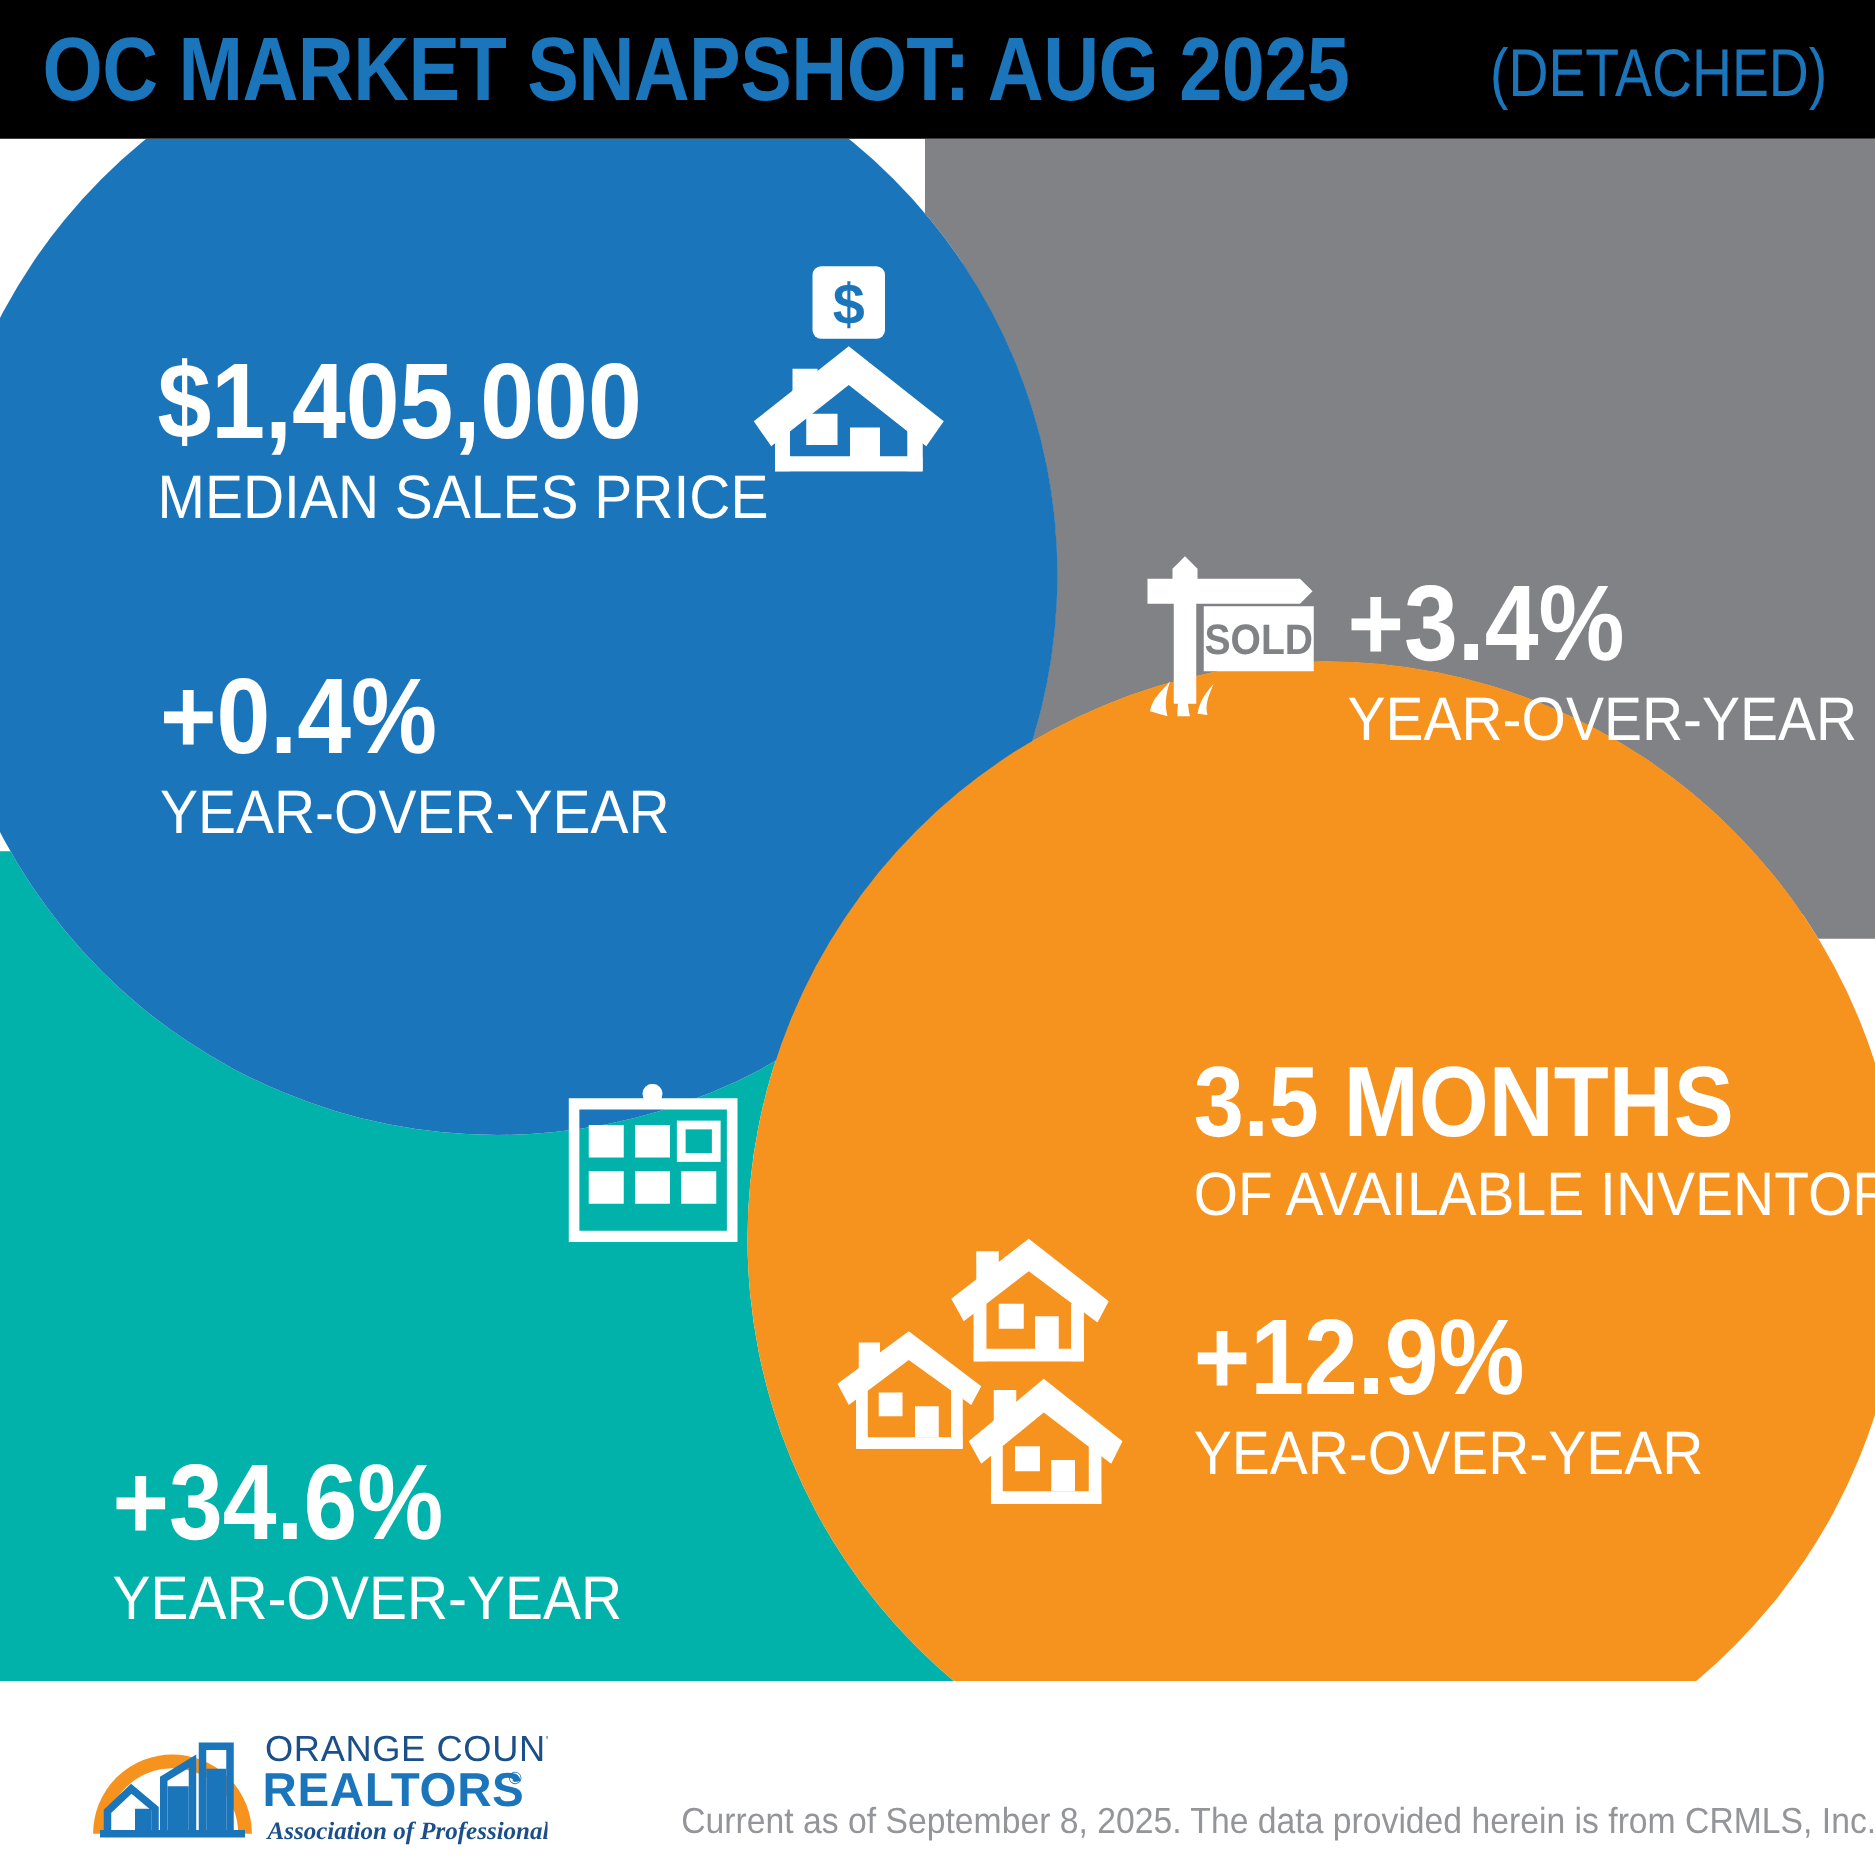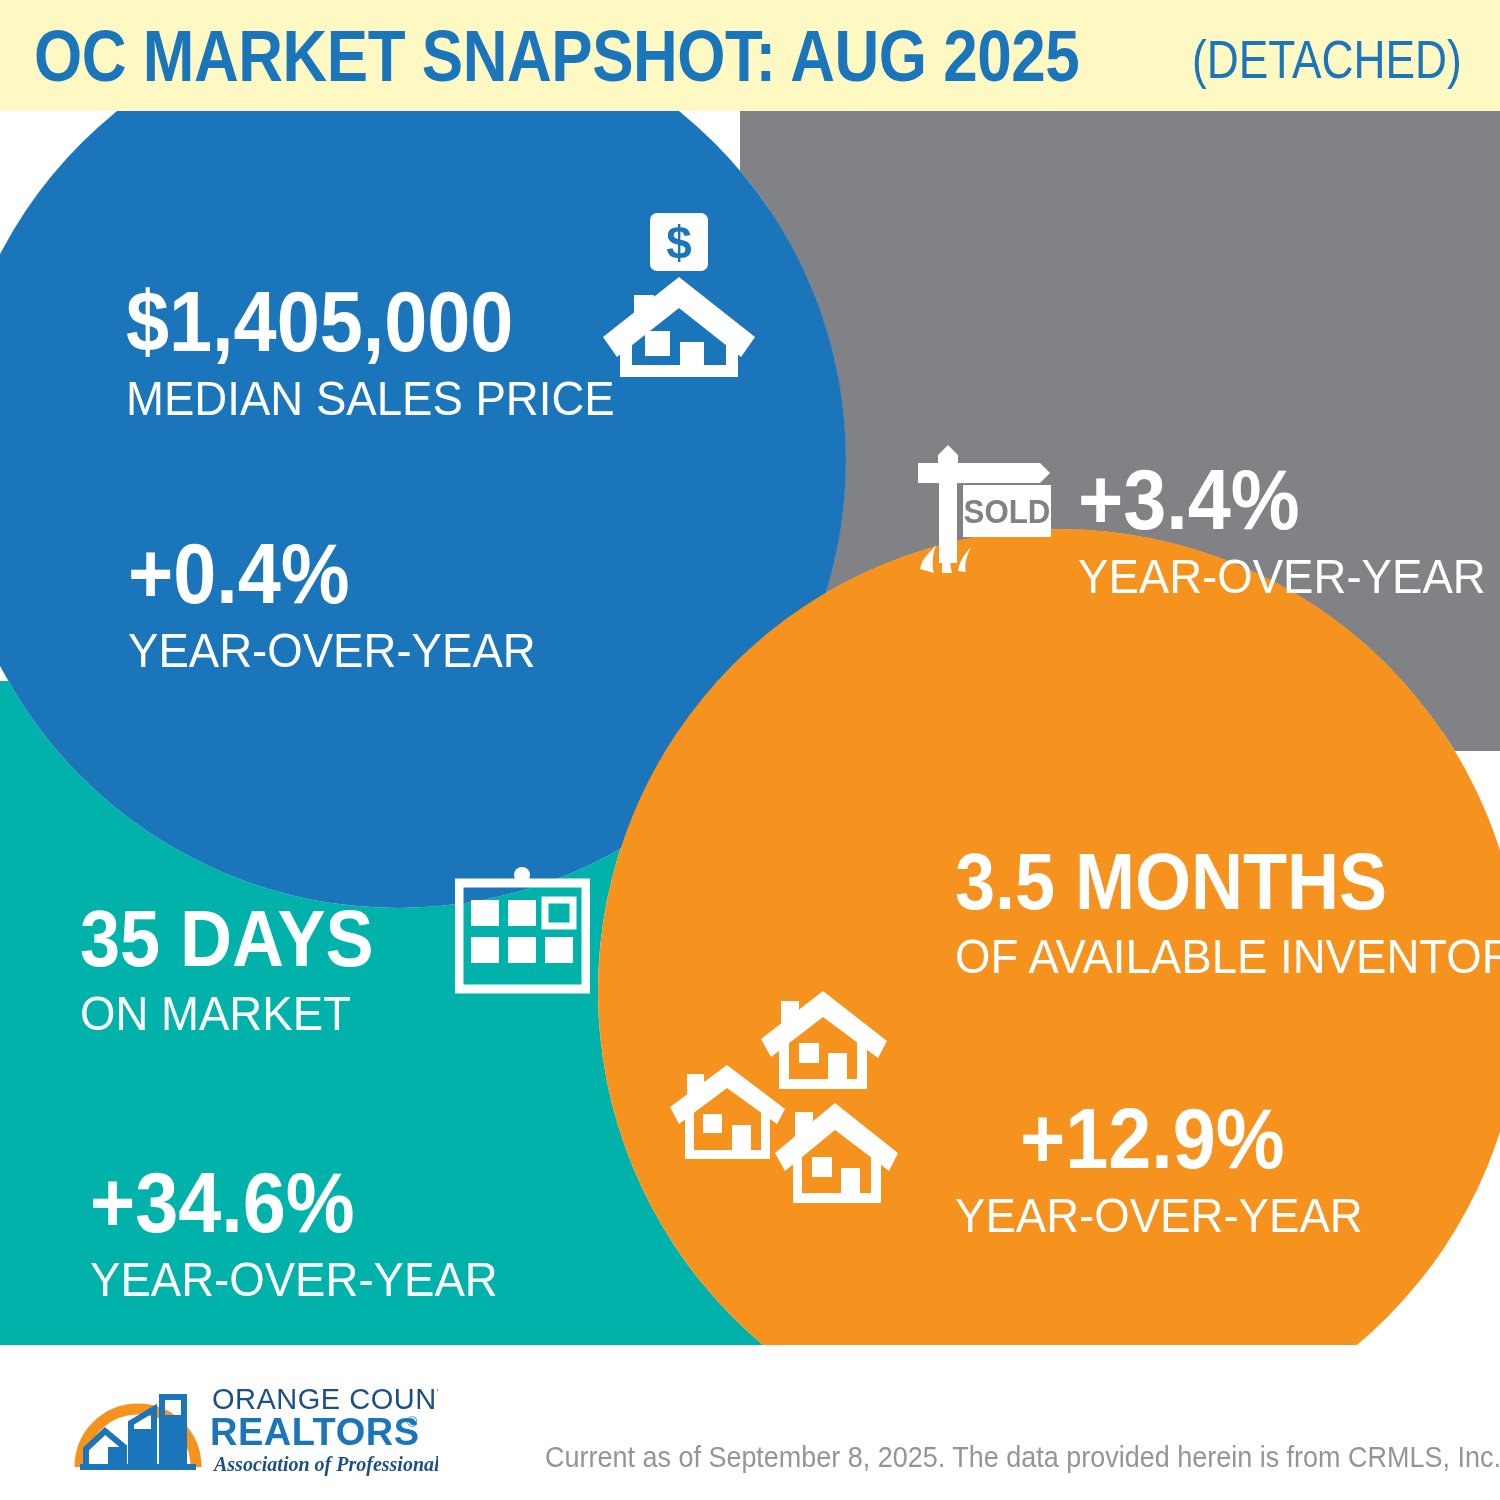--- a/index.html
+++ b/index.html
@@ -19,21 +19,21 @@
     height: 1500px;
     background: #ffffff;
   }
 
   
   .header {
     position: absolute;
     left: 0; top: 0;
     width: 1500px;
     height: 111px;
-    background: #fef9c3;
+    background: #000000;
     display: flex;
     align-items: center;
     padding-left: 34px;
     box-sizing: border-box;
   }
   .title-main {
     color: #1b75bb;
     font-family: "Liberation Sans Narrow", "Liberation Sans", sans-serif;
     font-weight: bold;
     font-size: 72px;
@@ -105,21 +105,21 @@
   #teal-days .big    { font-size: 80px; transform: scaleX(0.90); }
   #teal-days .small  { font-size: 49px; transform: scaleX(0.93); margin-top: 10px; }
   #teal-yoy     { left: 90px; top: 1049px; }
   #teal-yoy .big     { font-size: 86px; transform: scaleX(0.90); }
   #teal-yoy .small   { font-size: 49px; transform: scaleX(0.93); margin-top: 10px; }
 
   
   #orange-inv   { left: 955px; top: 732px; }
   #orange-inv .big   { font-size: 80px; transform: scaleX(0.90); }
   #orange-inv .small { font-size: 49px; transform: scaleX(0.93); margin-top: 10px; }
-  #orange-yoy   { left: 955px; top: 985px; text-align: center; }
+  #orange-yoy   { left: 955px; top: 933px; }
   #orange-yoy .big   { font-size: 86px; transform: scaleX(0.90); }
   #orange-yoy .small { font-size: 49px; transform: scaleX(0.93); margin-top: 10px; }
 
   
   .icon { position: absolute; }
   #icon-house-dollar { left: 600px; top: 100px;  width: 160px; height: 170px; }
   #icon-sold-sign    { left: 908px; top: 330px;  width: 160px; height: 160px; }
   #icon-calendar     { left: 455px; top: 756px;  width: 135px; height: 135px; }
   #icon-three-houses { left: 645px; top: 870px;  width: 300px; height: 250px; }
 
@@ -195,24 +195,20 @@
     <div class="block" id="blue-yoy">
       <div class="big">+0.4%</div>
       <div class="small">YEAR-OVER-YEAR</div>
     </div>
 
     <div class="block" id="gray-yoy">
       <div class="big">+3.4%</div>
       <div class="small">YEAR-OVER-YEAR</div>
     </div>
 
-    <div class="block" id="teal-days">
-      <div class="big">35  DAYS</div>
-      <div class="small">ON MARKET</div>
-    </div>
     <div class="block" id="teal-yoy">
       <div class="big">+34.6%</div>
       <div class="small">YEAR-OVER-YEAR</div>
     </div>
 
     <div class="block" id="orange-inv">
       <div class="big">3.5  MONTHS</div>
       <div class="small">OF AVAILABLE INVENTORY</div>
     </div>
     <div class="block" id="orange-yoy">

